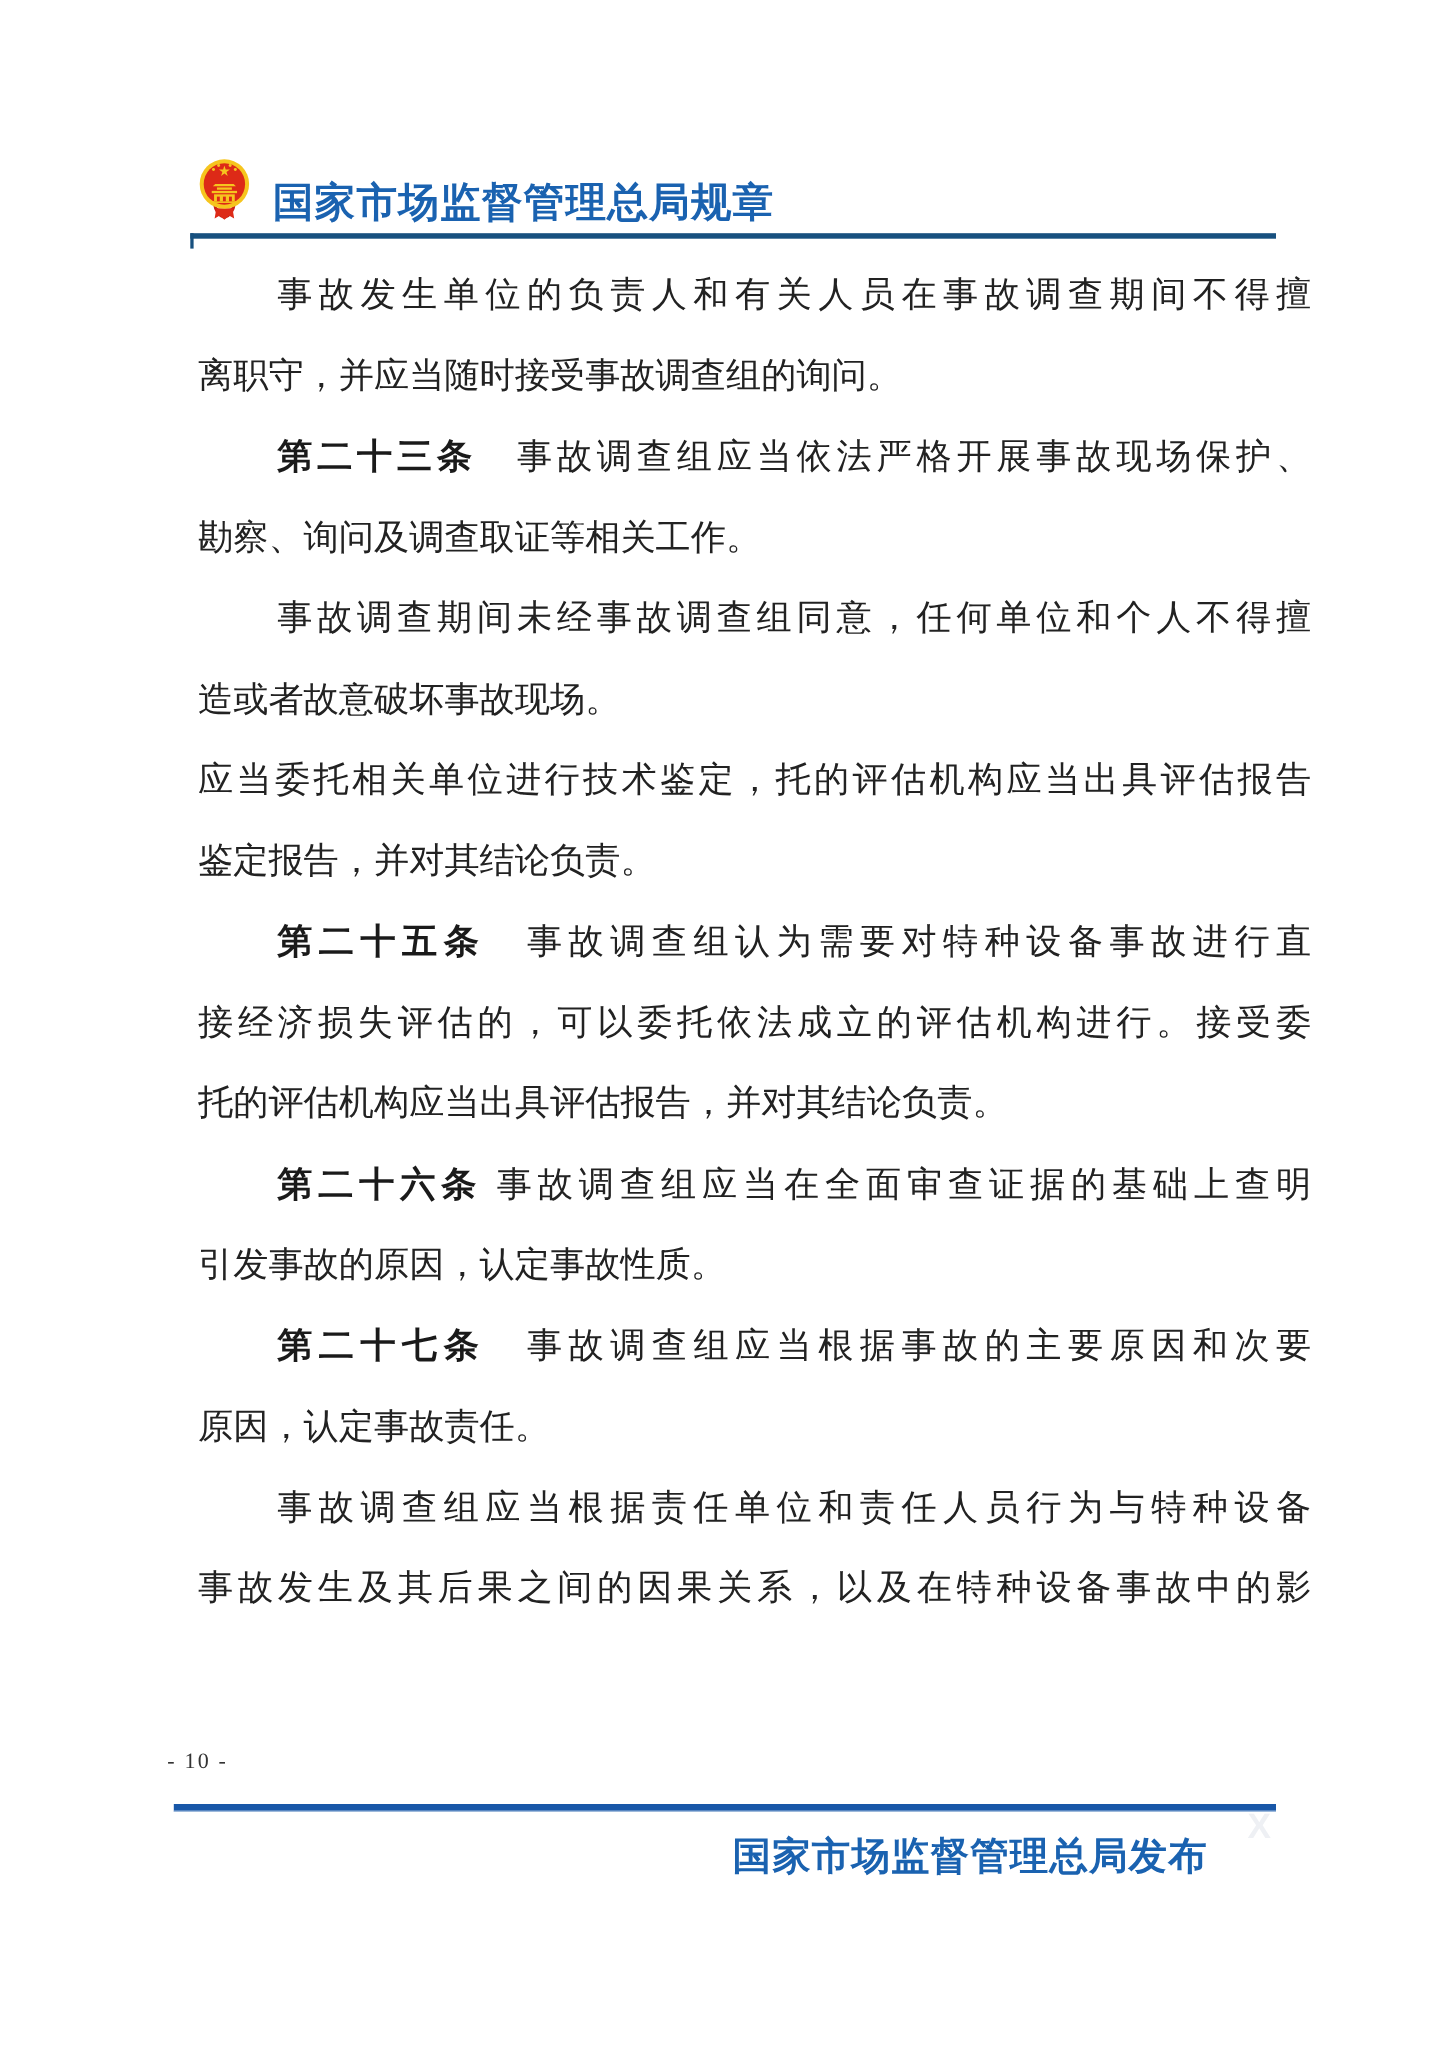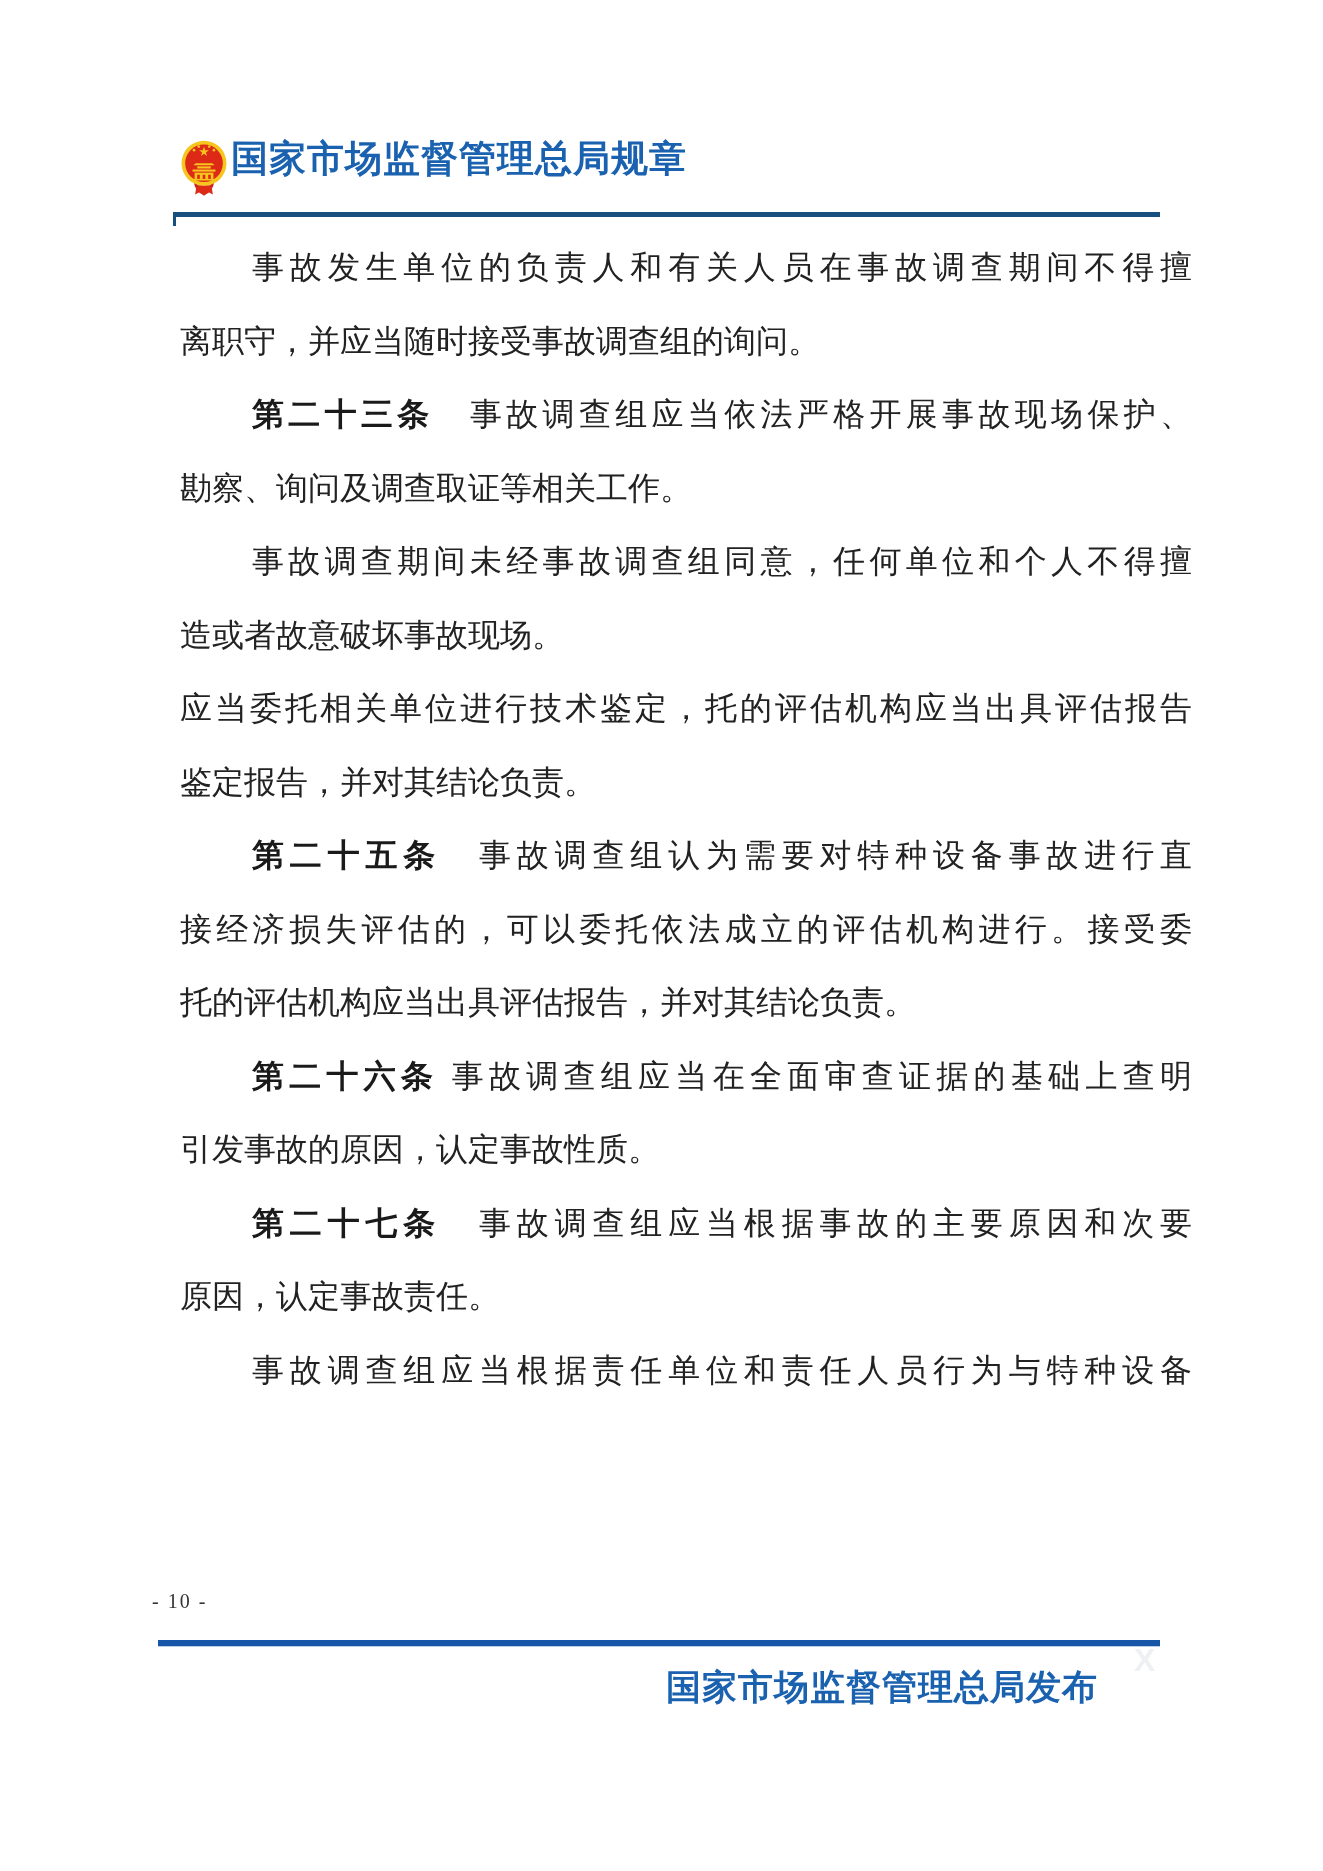--- a/index.html
+++ b/index.html
@@ -3,21 +3,21 @@
 <meta charset="utf-8">
 <style>
   html,body{margin:0;padding:0;background:#ffffff;}
   .page{
     position:relative;width:1323px;height:1871px;background:#ffffff;
     overflow:hidden;font-family:"Liberation Serif","DejaVu Serif",serif;
   }
   
   .header{
     position:absolute;left:181px;top:140px;height:62px;
-    display:flex;align-items:flex-start;gap:4px;
+    display:flex;align-items:flex-end;gap:21px;
   }
   .emblem{width:46px;height:58px;flex:0 0 auto;}
   .header-title{
     font-family:"Liberation Sans","DejaVu Sans",sans-serif;
     font-weight:700;font-size:37px;color:#1a62b0;letter-spacing:1px;
     white-space:nowrap;line-height:1;
   }
   .header-rule{
     position:absolute;left:173px;top:212px;width:987px;height:5px;
     background:#17507f;
@@ -113,20 +113,21 @@
       <div class="line"><span>应当委托相关单位进行技术鉴定，托的评估机构应当出具评估报告</span></div>
       <div class="line end"><span>鉴定报告，并对其结论负责。</span></div>
       <div class="line indent"><span class="art-num">第二十五条</span>　<span>事故调查组认为需要对特种设备事故进行直</span></div>
       <div class="line"><span>接经济损失评估的，可以委托依法成立的评估机构进行。接受委</span></div>
       <div class="line end"><span>托的评估机构应当出具评估报告，并对其结论负责。</span></div>
       <div class="line indent"><span class="art-num">第二十六条</span> <span>事故调查组应当在全面审查证据的基础上查明</span></div>
       <div class="line end"><span>引发事故的原因，认定事故性质。</span></div>
       <div class="line indent"><span class="art-num">第二十七条</span>　<span>事故调查组应当根据事故的主要原因和次要</span></div>
       <div class="line end"><span>原因，认定事故责任。</span></div>
       <div class="line indent"><span>事故调查组应当根据责任单位和责任人员行为与特种设备</span></div>
+      <div class="line"><span>事故发生及其后果之间的因果关系，以及在特种设备事故中的影</span></div>
     </div>
 
   <div class="page-number">- 10 -</div>
 
   <div class="footer-rule"></div>
   <div class="watermark-x">X</div>
   <div class="footer-publisher">国家市场监督管理总局发布</div>
 
 </div>
 

